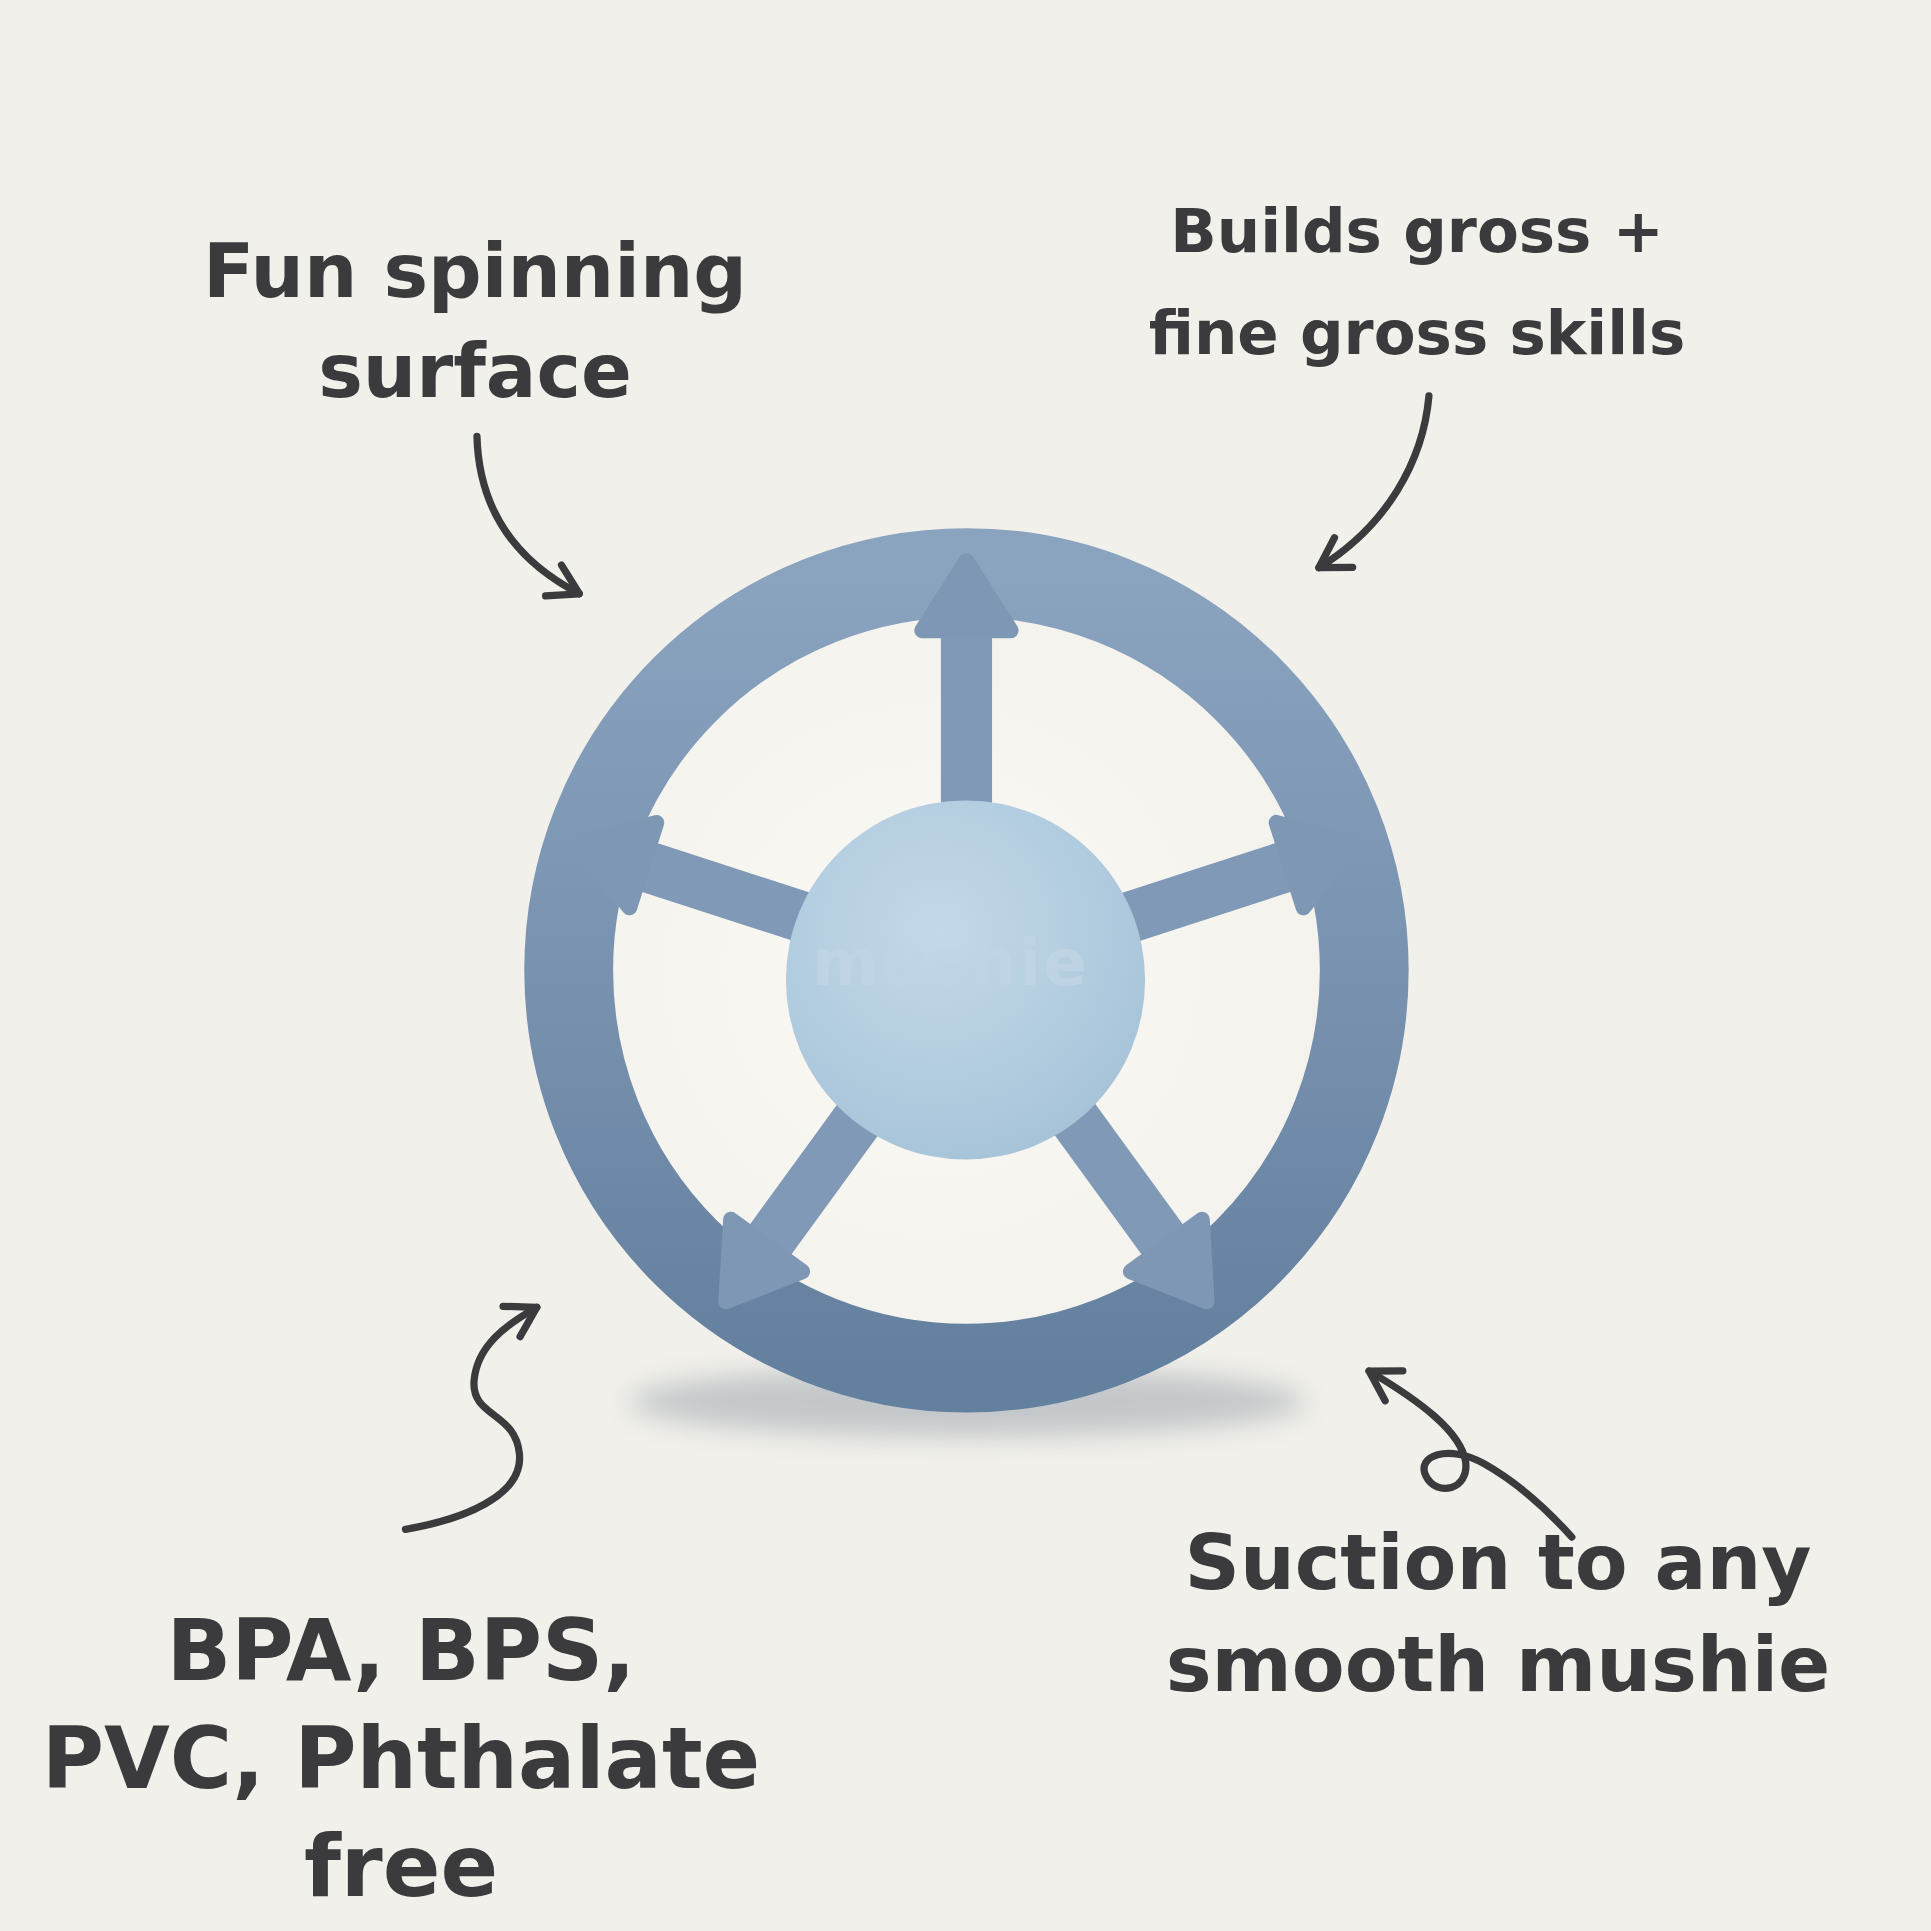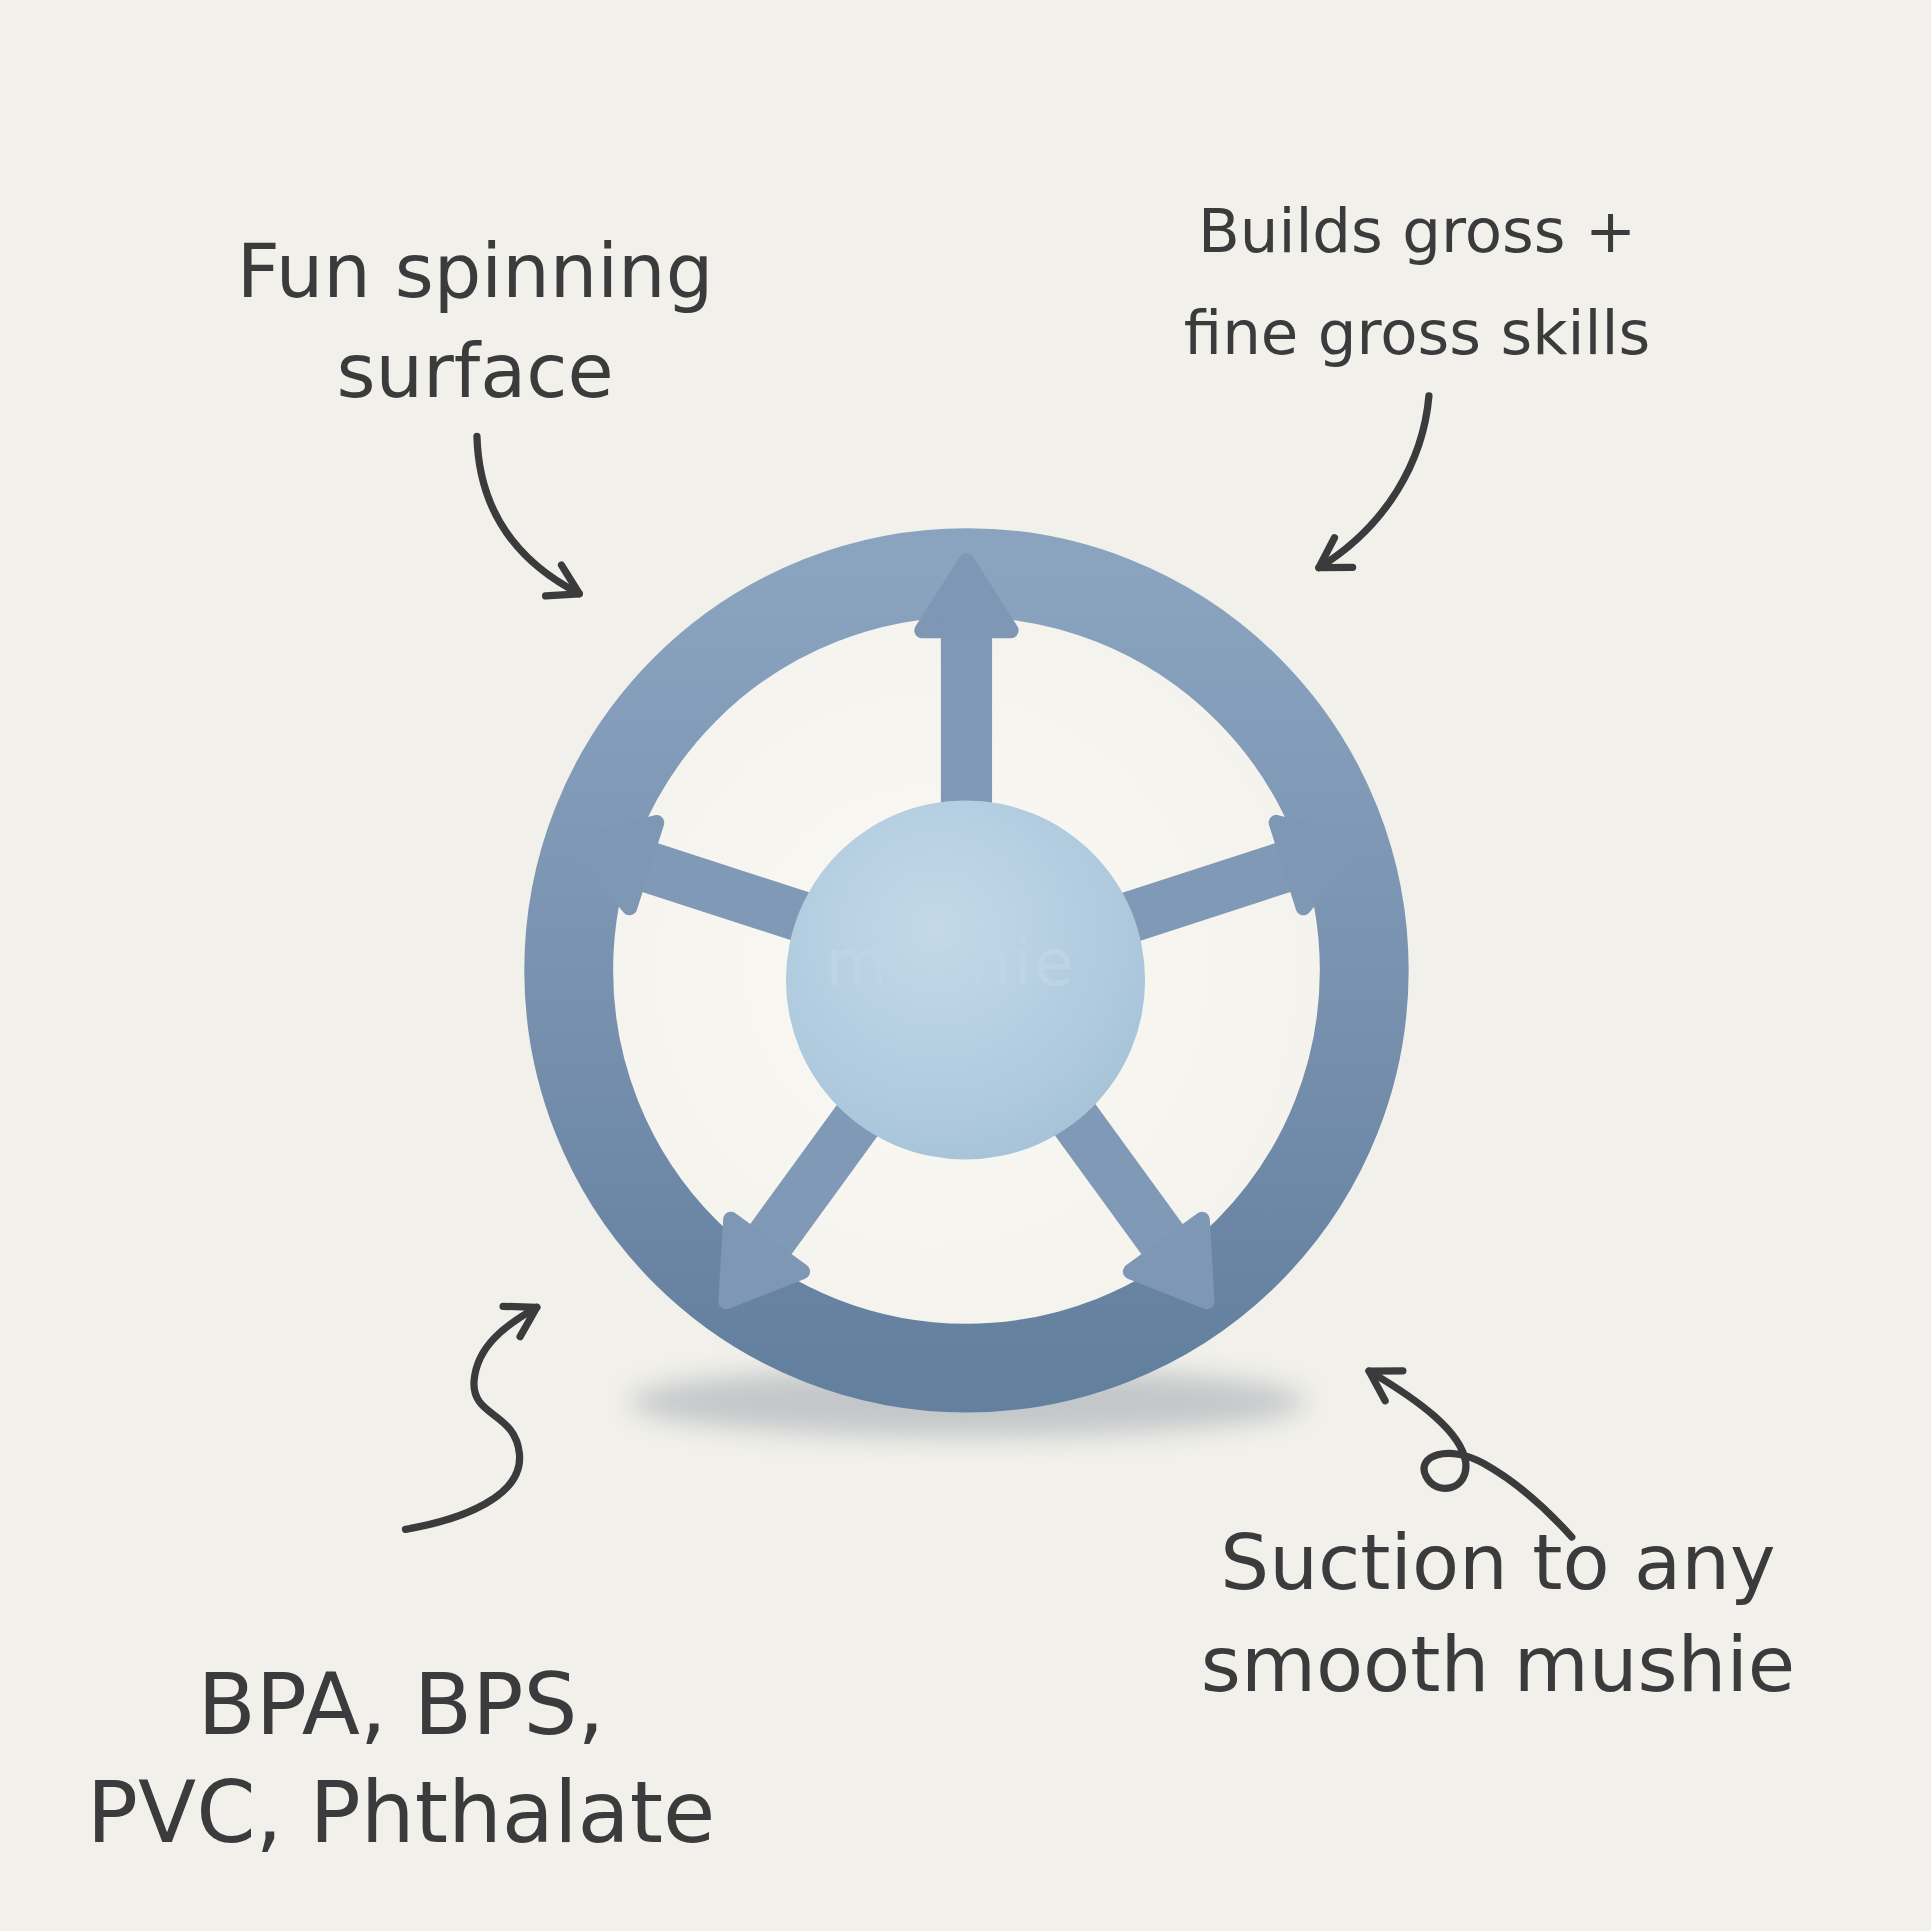--- a/index.html
+++ b/index.html
@@ -21,20 +21,21 @@
   body{
     width:1931px;height:1931px;
     background:var(--background);
     font-family:"DejaVu Sans", sans-serif;
     overflow:hidden;
   }
   #canvas{
     position:relative;
     width:1931px;height:1711px;
     background:var(--background);
+    font-weight:bold;
   }
   #scene{
     position:absolute;left:0;top:0;width:1931px;height:1931px;
   }
   .ring{ stroke:url(#ringGrad); }
   .spoke{ stroke:var(--spoke); stroke-width:53; stroke-linecap:round; }
   .cone{ fill:var(--cone); stroke:var(--cone); stroke-width:16; stroke-linejoin:round; }
   .hub{ fill:url(#hubGrad); }
   .logo{
     fill:var(--logo);
@@ -137,20 +138,21 @@
   </div>
 
   <div class="note note-tr">
     <span class="line">Builds gross +</span>
     <span class="line">fine gross skills</span>
   </div>
 
   <div class="note note-bl">
     <span class="line">BPA, BPS,</span>
     <span class="line">PVC, Phthalate</span>
+    <span class="line">free</span>
   </div>
 
   <div class="note note-br">
     <span class="line">Suction to any</span>
     <span class="line">smooth mushie</span>
   </div>
 
 </div>
 
 

